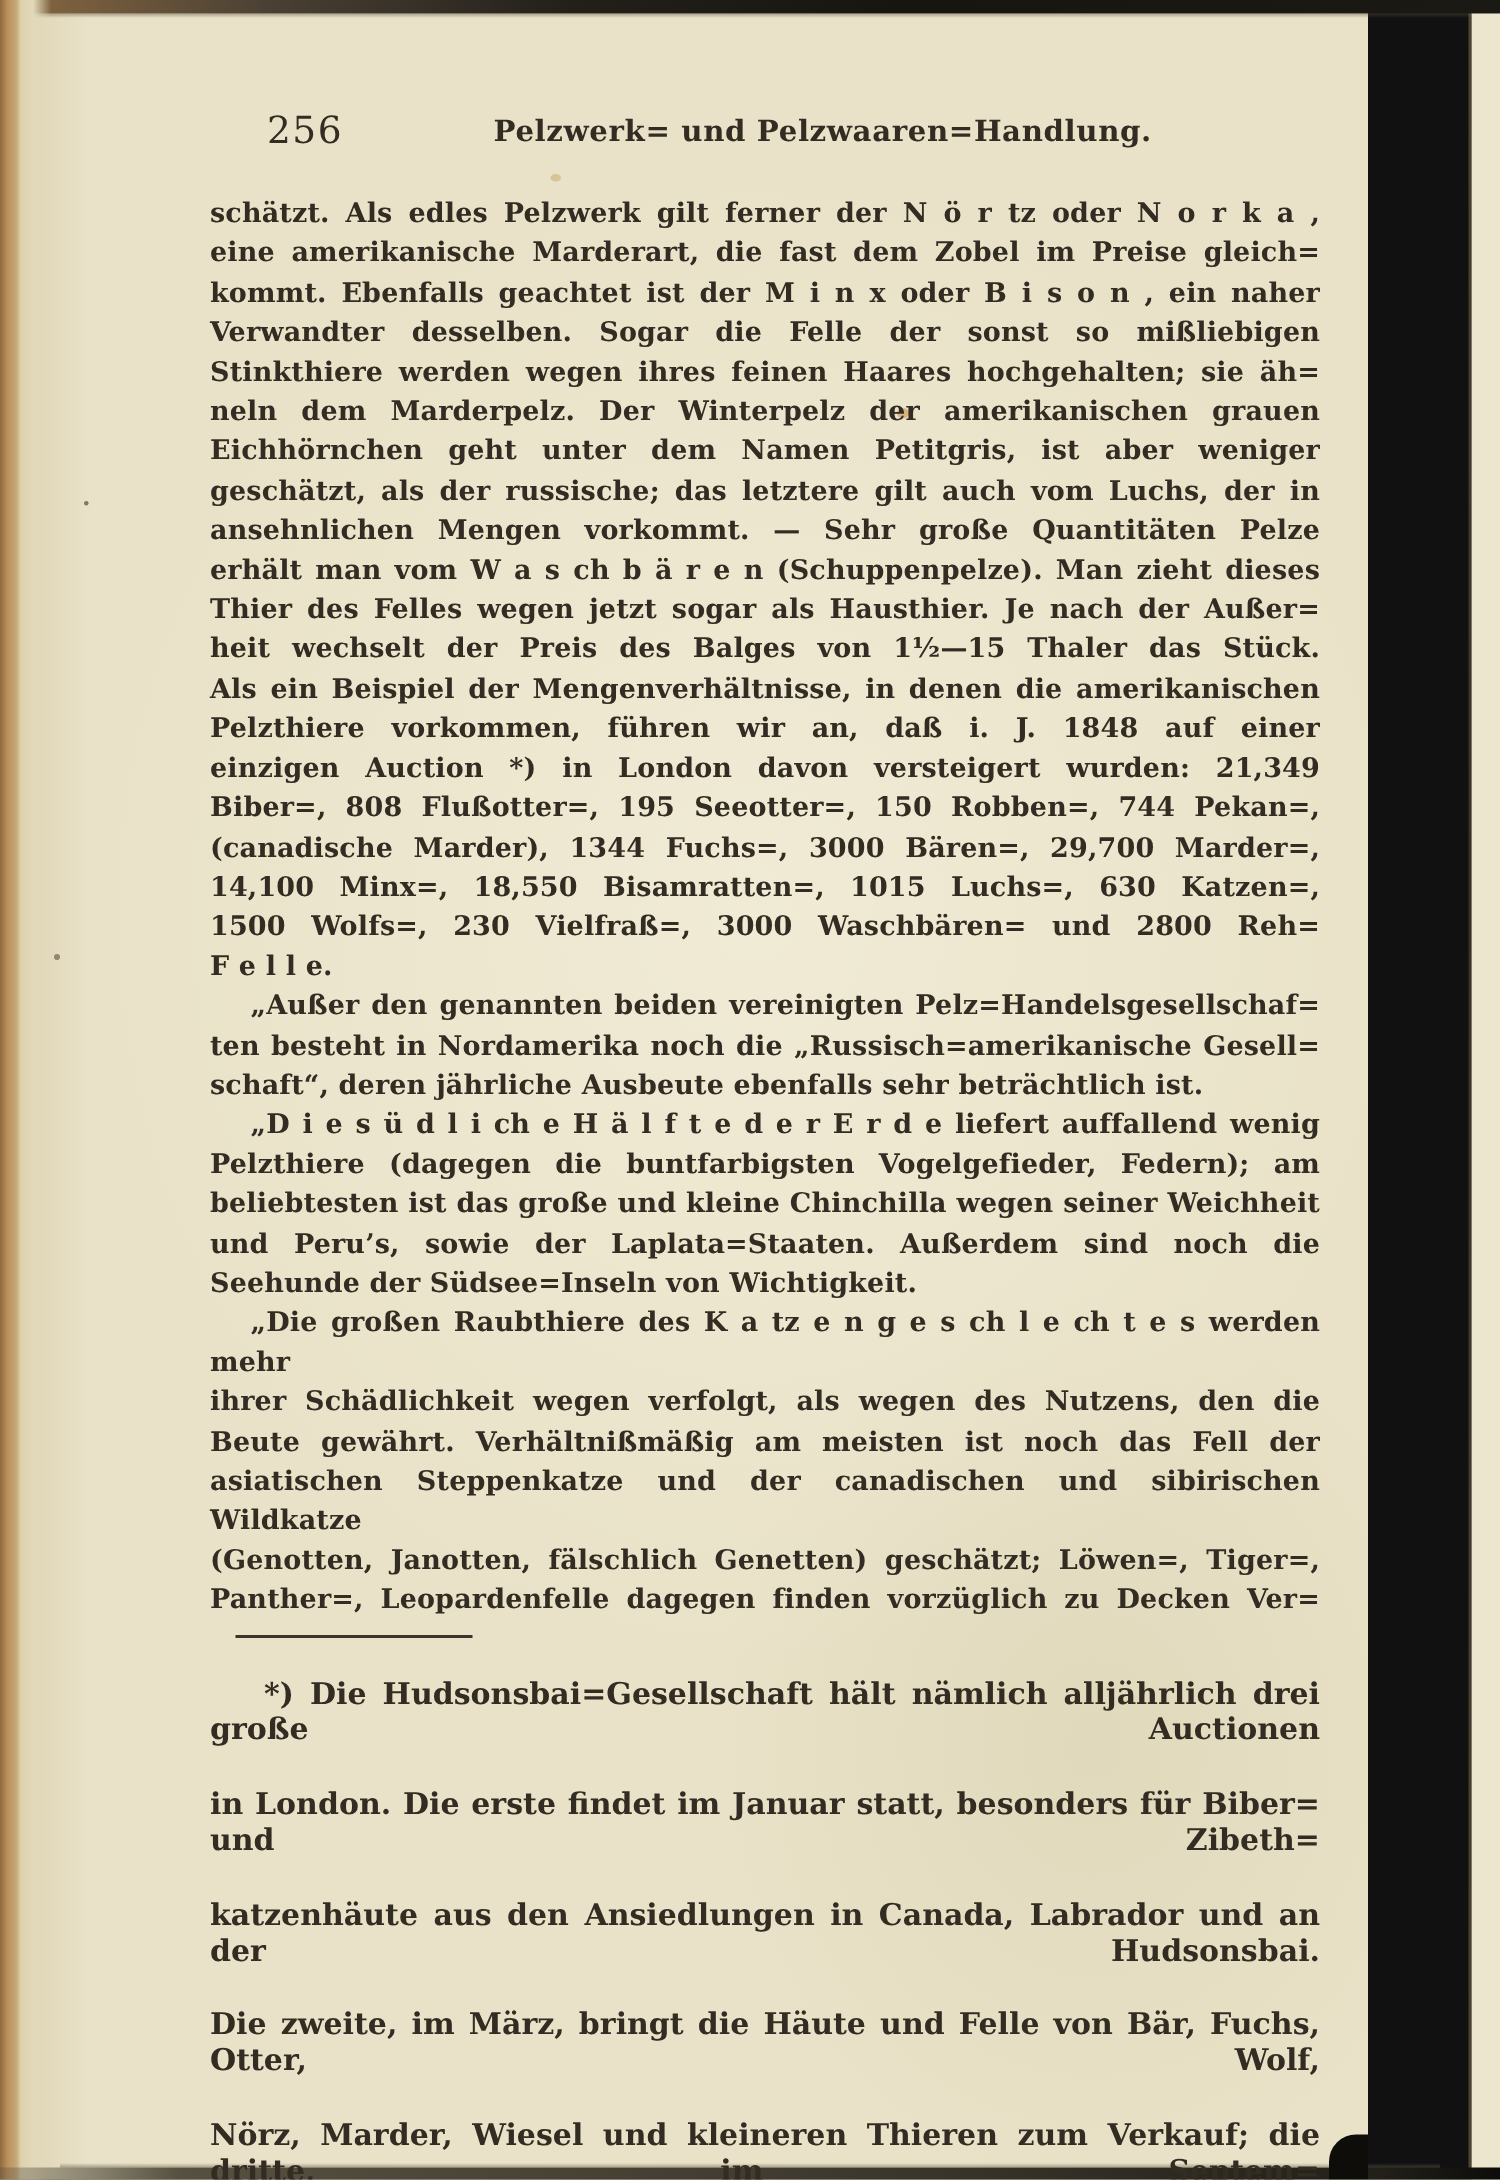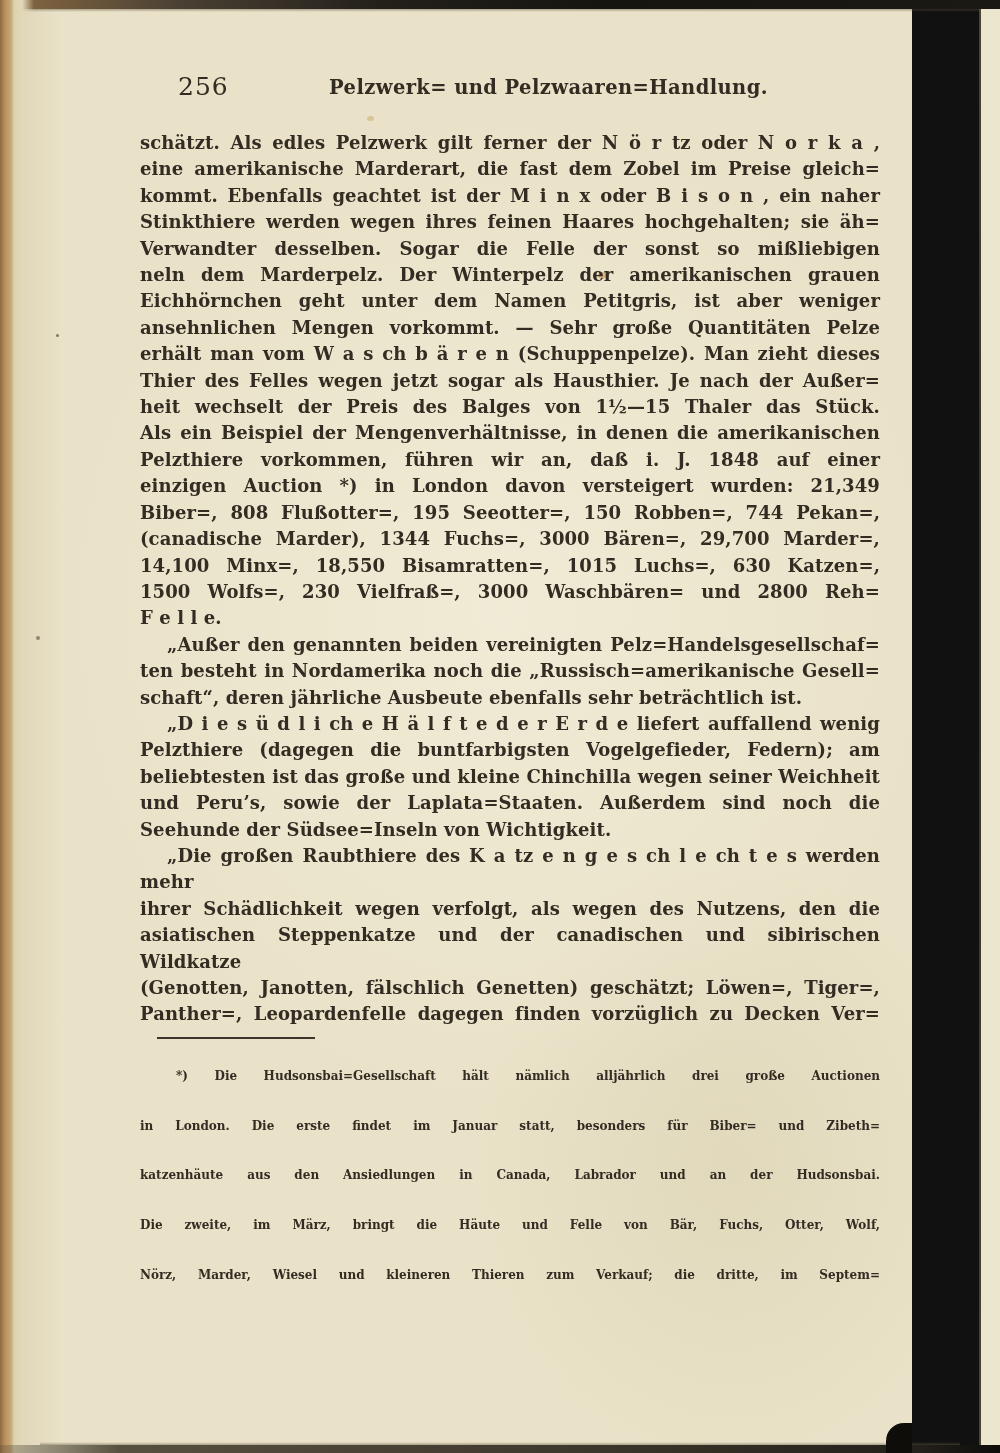--- a/index.html
+++ b/index.html
@@ -41,21 +41,21 @@
   .title{position:absolute;left:16px;top:4px;width:740px;text-align:center;text-indent:45px;
     font-size:19.5px;font-weight:bold;letter-spacing:0.4px;}
 
   
   .textblock{position:absolute;top:130px;left:140px;width:740px;}
   .para{width:740px;}
   .line{font-size:18px;line-height:26.4px;text-align:justify;text-align-last:justify;
     font-weight:bold;letter-spacing:0.1px;}
   .line.last{text-align:left;text-align-last:left;}
   .line.indent{text-indent:27px;}
-  .fn .line{font-size:12px;line-height:23.8px;letter-spacing:0;margin-top:26px;}
+  .fn .line{font-size:20px;line-height:23.8px;letter-spacing:0;margin-top:26px;}
   .fn .line.indent{text-indent:36px;}
   .fn-rule{width:158px;height:0;border-top:2px solid #3a342b;margin:9px 0 7px 17px;}
 </style>
 </head>
 <body>
 
 <div class="page">
   <div class="edge-top"></div>
   <div class="outer-strip"></div>
   <div class="crease"></div>
@@ -70,24 +70,25 @@
   <div class="header">
     <span class="pagenum">256</span>
     <div class="title">Pelzwerk= und Pelzwaaren=Handlung.</div>
   </div>
 
   <div class="textblock">
     <div class="para">
         <div class="line">schätzt. Als edles Pelzwerk gilt ferner der N ö r tz oder N o r k a ,</div>
         <div class="line">eine amerikanische Marderart, die fast dem Zobel im Preise gleich=</div>
         <div class="line">kommt. Ebenfalls geachtet ist der M i n x oder B i s o n , ein naher</div>
+        <div class="line">Verwandter desselben. Sogar die Felle der sonst so mißliebigen</div>
         <div class="line">Stinkthiere werden wegen ihres feinen Haares hochgehalten; sie äh=</div>
-        <div class="line">Verwandter desselben. Sogar die Felle der sonst so mißliebigen</div>
         <div class="line">neln dem Marderpelz. Der Winterpelz der amerikanischen grauen</div>
         <div class="line">Eichhörnchen geht unter dem Namen Petitgris, ist aber weniger</div>
+        <div class="line">geschätzt, als der russische; das letztere gilt auch vom Luchs, der in</div>
         <div class="line">ansehnlichen Mengen vorkommt. — Sehr große Quantitäten Pelze</div>
         <div class="line">erhält man vom W a s ch b ä r e n (Schuppenpelze). Man zieht dieses</div>
         <div class="line">Thier des Felles wegen jetzt sogar als Hausthier. Je nach der Außer=</div>
         <div class="line">heit wechselt der Preis des Balges von 1½—15 Thaler das Stück.</div>
         <div class="line">Als ein Beispiel der Mengenverhältnisse, in denen die amerikanischen</div>
         <div class="line">Pelzthiere vorkommen, führen wir an, daß i. J. 1848 auf einer</div>
         <div class="line">einzigen Auction *) in London davon versteigert wurden: 21,349</div>
         <div class="line">Biber=, 808 Flußotter=, 195 Seeotter=, 150 Robben=, 744 Pekan=,</div>
         <div class="line">(canadische Marder), 1344 Fuchs=, 3000 Bären=, 29,700 Marder=,</div>
         <div class="line">14,100 Minx=, 18,550 Bisamratten=, 1015 Luchs=, 630 Katzen=,</div>
@@ -102,20 +103,21 @@
     <div class="para">
         <div class="line indent">„D i e  s ü d l i ch e  H ä l f t e  d e r  E r d e  liefert auffallend wenig</div>
         <div class="line">Pelzthiere (dagegen die buntfarbigsten Vogelgefieder, Federn); am</div>
         <div class="line">beliebtesten ist das große und kleine Chinchilla wegen seiner Weichheit</div>
         <div class="line">und Peru’s, sowie der Laplata=Staaten. Außerdem sind noch die</div>
         <div class="line last">Seehunde der Südsee=Inseln von Wichtigkeit.</div>
       </div>
     <div class="para">
         <div class="line indent">„Die großen Raubthiere des K a tz e n g e s ch l e ch t e s  werden mehr</div>
         <div class="line">ihrer Schädlichkeit wegen verfolgt, als wegen des Nutzens, den die</div>
+        <div class="line">Beute gewährt. Verhältnißmäßig am meisten ist noch das Fell der</div>
         <div class="line">asiatischen Steppenkatze und der canadischen und sibirischen Wildkatze</div>
         <div class="line">(Genotten, Janotten, fälschlich Genetten) geschätzt; Löwen=, Tiger=,</div>
         <div class="line">Panther=, Leopardenfelle dagegen finden vorzüglich zu Decken Ver=</div>
       </div>
     <div class="fn-rule"></div>
     <div class="para fn">
         <div class="line indent">*) Die Hudsonsbai=Gesellschaft hält nämlich alljährlich drei große Auctionen</div>
         <div class="line">in London. Die erste findet im Januar statt, besonders für Biber= und Zibeth=</div>
         <div class="line">katzenhäute aus den Ansiedlungen in Canada, Labrador und an der Hudsonsbai.</div>
         <div class="line">Die zweite, im März, bringt die Häute und Felle von Bär, Fuchs, Otter, Wolf,</div>

